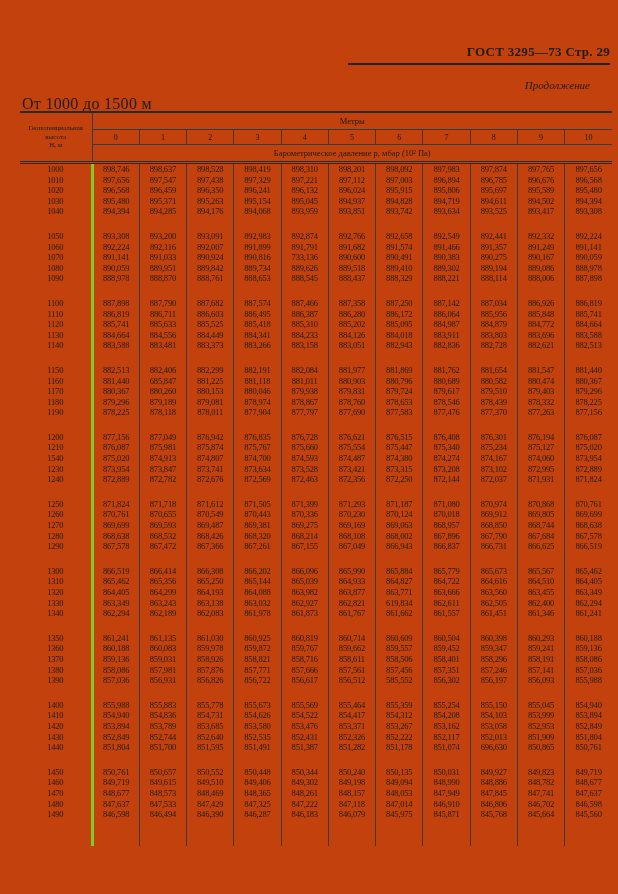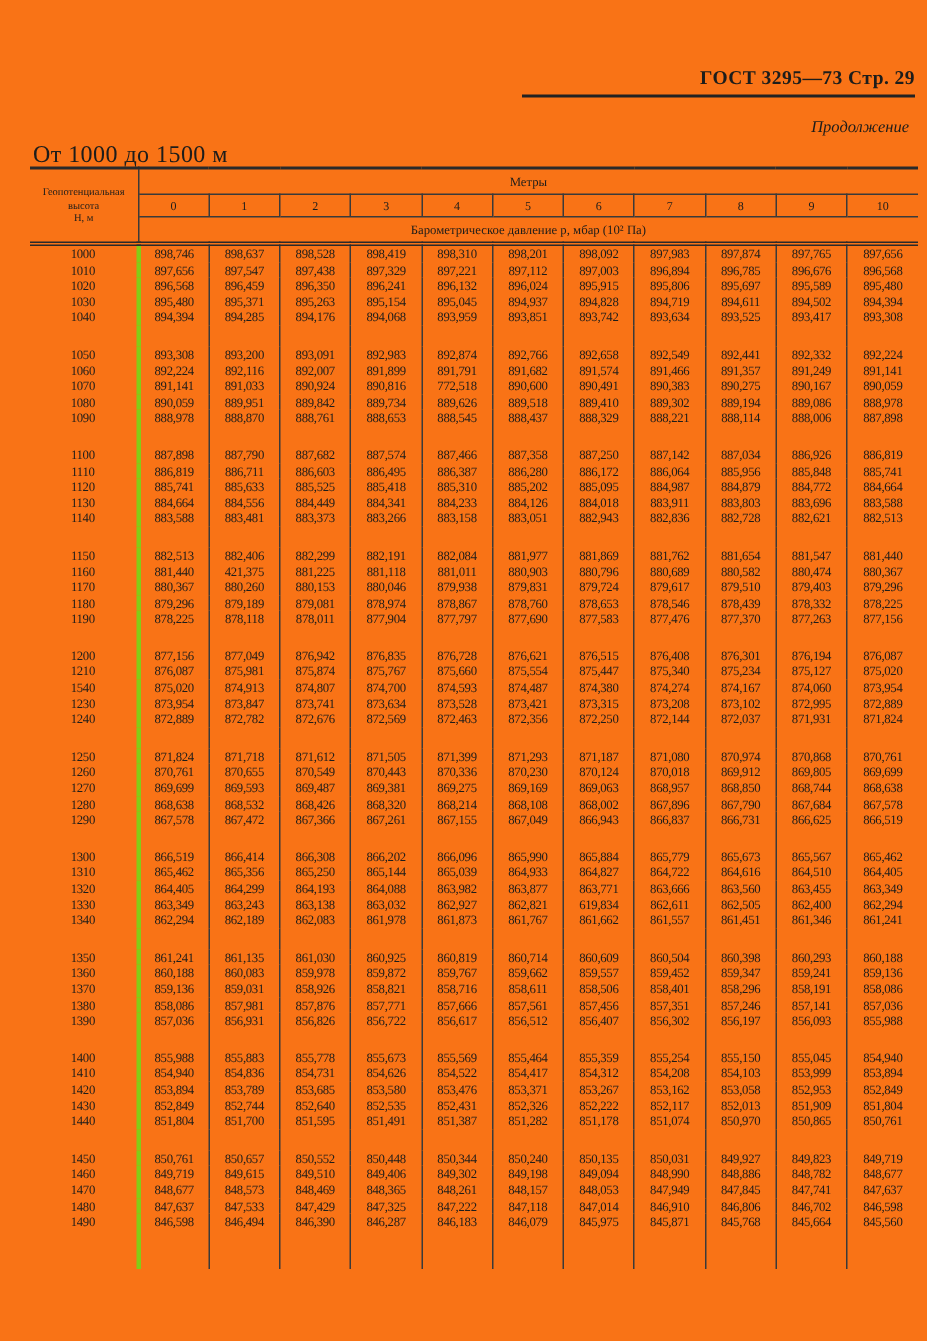--- a/index.html
+++ b/index.html
@@ -1,28 +1,28 @@
 <!DOCTYPE html>
 <html><head>
 <meta charset="utf-8">
 <style>
   html,body{margin:0;padding:0;}
   .page{
     width:618px;height:894px;position:relative;
-    background:#f97316;color:#1d1d1b;
+    background:#c2410c;color:#1d1d1b;
     font-family:"Liberation Serif","DejaVu Serif",serif;
     overflow:hidden;
   }
   .gost-header{
     position:absolute;top:44px;right:8px;width:262px;
     text-align:right;font-weight:bold;font-size:13px;
     letter-spacing:.3px;border-bottom:2px solid #222;padding-bottom:3px;
   }
   .continuation{
-    position:absolute;top:79px;right:12px;
+    position:absolute;top:79px;right:28px;
     font-style:italic;font-size:11px;
   }
   .range-title{
     position:absolute;top:95px;left:22px;font-size:16px;letter-spacing:.3px;
   }
   table.ptable{
     position:absolute;top:111px;left:20px;width:592px;
     border-collapse:collapse;table-layout:fixed;
     border-top:2px solid #2a2a2a;
   }
@@ -200,21 +200,21 @@
           <td class="vcell">891,357</td>
           <td class="vcell">891,249</td>
           <td class="vcell">891,141</td>
         </tr>
         <tr>
           <td class="hcol">1070</td>
           <td>891,141</td>
           <td class="vcell">891,033</td>
           <td class="vcell">890,924</td>
           <td class="vcell">890,816</td>
-          <td class="vcell">772,518</td>
+          <td class="vcell">733,136</td>
           <td class="vcell">890,600</td>
           <td class="vcell">890,491</td>
           <td class="vcell">890,383</td>
           <td class="vcell">890,275</td>
           <td class="vcell">890,167</td>
           <td class="vcell">890,059</td>
         </tr>
         <tr>
           <td class="hcol">1080</td>
           <td>890,059</td>
@@ -351,21 +351,21 @@
           <td class="vcell">881,977</td>
           <td class="vcell">881,869</td>
           <td class="vcell">881,762</td>
           <td class="vcell">881,654</td>
           <td class="vcell">881,547</td>
           <td class="vcell">881,440</td>
         </tr>
         <tr>
           <td class="hcol">1160</td>
           <td>881,440</td>
-          <td class="vcell">421,375</td>
+          <td class="vcell">685,847</td>
           <td class="vcell">881,225</td>
           <td class="vcell">881,118</td>
           <td class="vcell">881,011</td>
           <td class="vcell">880,903</td>
           <td class="vcell">880,796</td>
           <td class="vcell">880,689</td>
           <td class="vcell">880,582</td>
           <td class="vcell">880,474</td>
           <td class="vcell">880,367</td>
         </tr>
@@ -734,21 +734,21 @@
           <td class="vcell">857,036</td>
         </tr>
         <tr>
           <td class="hcol">1390</td>
           <td>857,036</td>
           <td class="vcell">856,931</td>
           <td class="vcell">856,826</td>
           <td class="vcell">856,722</td>
           <td class="vcell">856,617</td>
           <td class="vcell">856,512</td>
-          <td class="vcell">856,407</td>
+          <td class="vcell">585,552</td>
           <td class="vcell">856,302</td>
           <td class="vcell">856,197</td>
           <td class="vcell">856,093</td>
           <td class="vcell">855,988</td>
         </tr>
         <tr class="spacer">
           <td class="hcol"></td>
           <td></td>
           <td class="vcell"></td>
           <td class="vcell"></td>
@@ -820,21 +820,21 @@
         <tr>
           <td class="hcol">1440</td>
           <td>851,804</td>
           <td class="vcell">851,700</td>
           <td class="vcell">851,595</td>
           <td class="vcell">851,491</td>
           <td class="vcell">851,387</td>
           <td class="vcell">851,282</td>
           <td class="vcell">851,178</td>
           <td class="vcell">851,074</td>
-          <td class="vcell">850,970</td>
+          <td class="vcell">696,630</td>
           <td class="vcell">850,865</td>
           <td class="vcell">850,761</td>
         </tr>
         <tr class="spacer">
           <td class="hcol"></td>
           <td></td>
           <td class="vcell"></td>
           <td class="vcell"></td>
           <td class="vcell"></td>
           <td class="vcell"></td>

